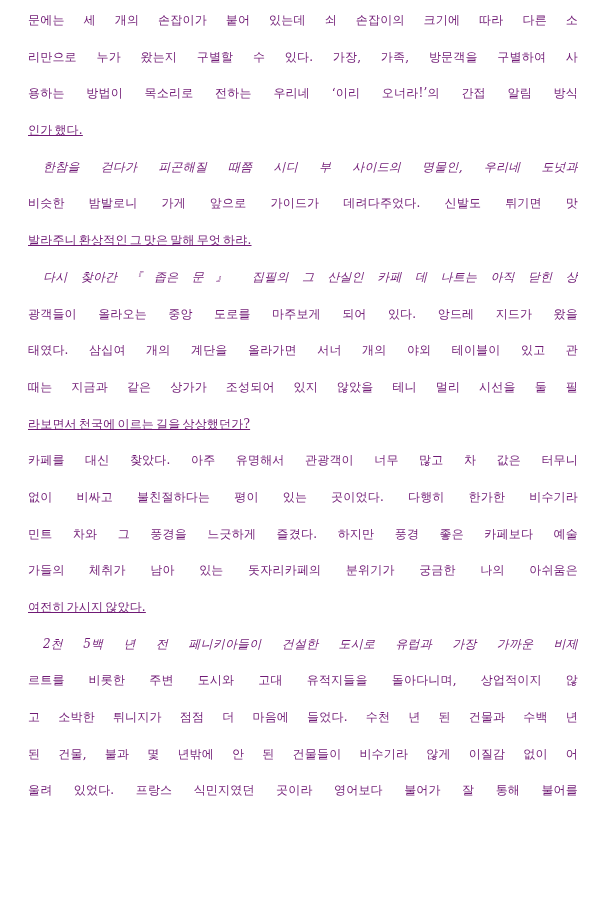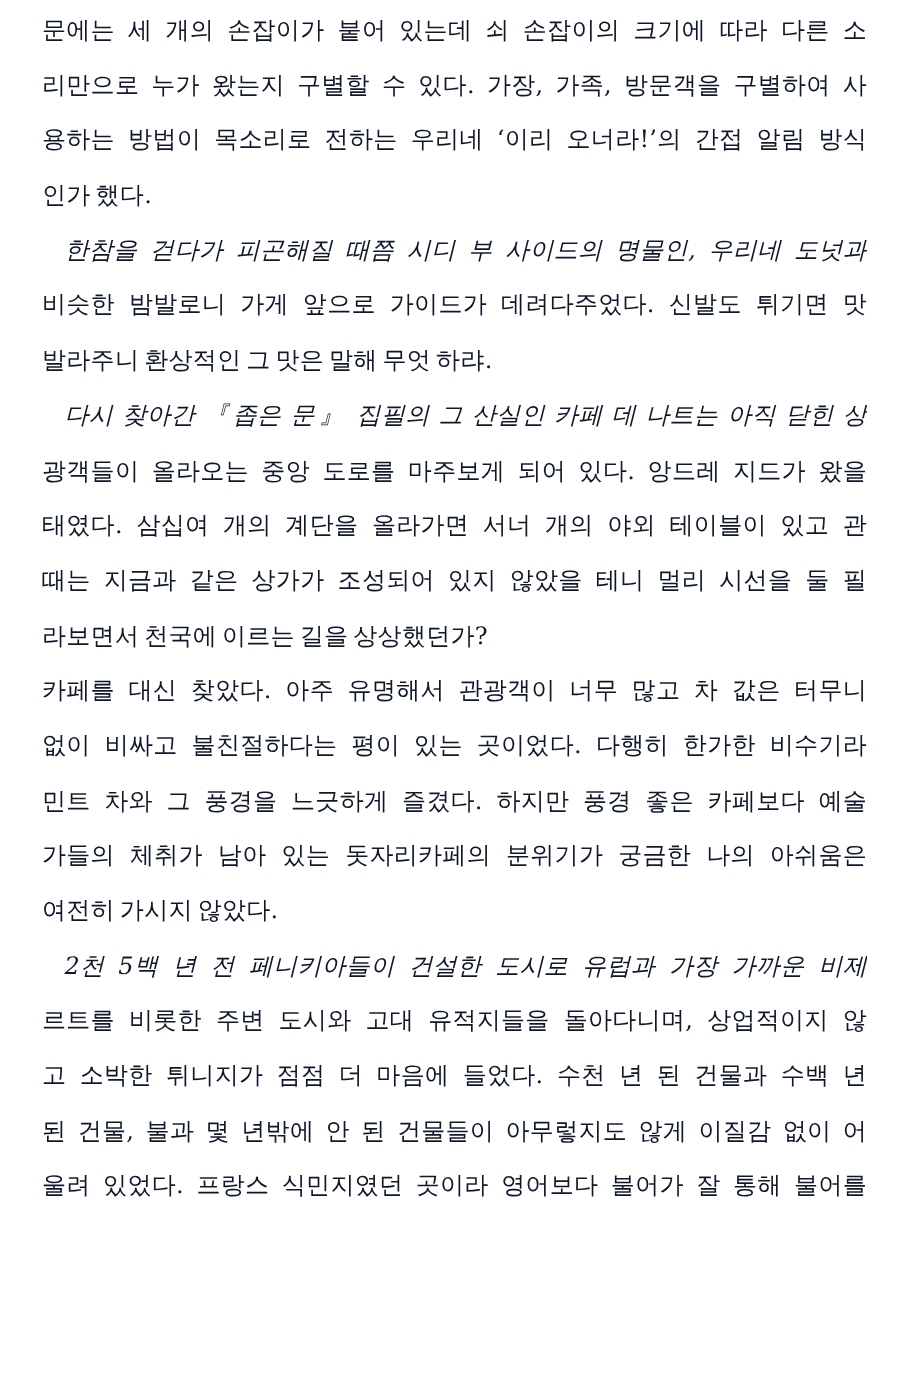--- a/index.html
+++ b/index.html
@@ -20,36 +20,37 @@
     padding: 2px 28px 0 28px;
     background: #ffffff;
   }
   .paragraph {
     margin: 0;
     padding: 0;
   }
   .line {
     height: 36.7px;
     line-height: 36.7px;
-    font-size: 16px;
-    color: #0f172a;
+    font-size: 12px;
+    color: #701a75;
     letter-spacing: 0.2px;
     word-spacing: -2px;
     text-align: justify;
     text-align-last: justify;
     overflow: hidden;
     white-space: normal;
   }
   .line.indent {
     text-indent: 15px;
     font-style: italic;
   }
   .line.para-end {
     text-align: left;
     text-align-last: left;
+    text-decoration: underline;
   }
 </style>
 </head>
 <body>
 
 <div class="page">
 
   <div class="paragraph">
     <div class="line">문에는 세 개의 손잡이가 붙어 있는데 쇠 손잡이의 크기에 따라 다른 소</div>
     <div class="line">리만으로 누가 왔는지 구별할 수 있다. 가장, 가족, 방문객을 구별하여 사</div>
@@ -76,17 +77,17 @@
     <div class="line">없이 비싸고 불친절하다는 평이 있는 곳이었다. 다행히 한가한 비수기라</div>
     <div class="line">민트 차와 그 풍경을 느긋하게 즐겼다. 하지만 풍경 좋은 카페보다 예술</div>
     <div class="line">가들의 체취가 남아 있는 돗자리카페의 분위기가 궁금한 나의 아쉬움은</div>
     <div class="line para-end">여전히 가시지 않았다.</div>
   </div>
 
   <div class="paragraph">
     <div class="line indent">2천 5백 년 전 페니키아들이 건설한 도시로 유럽과 가장 가까운 비제</div>
     <div class="line">르트를 비롯한 주변 도시와 고대 유적지들을 돌아다니며, 상업적이지 않</div>
     <div class="line">고 소박한 튀니지가 점점 더 마음에 들었다. 수천 년 된 건물과 수백 년</div>
-    <div class="line">된 건물, 불과 몇 년밖에 안 된 건물들이 아무렇지도 않게 이질감 없이 어</div>
+    <div class="line">된 건물, 불과 몇 년밖에 안 된 건물들이 비수기라 않게 이질감 없이 어</div>
     <div class="line">울려 있었다. 프랑스 식민지였던 곳이라 영어보다 불어가 잘 통해 불어를</div>
   </div>
 
 </div>
 
 </body></html>

